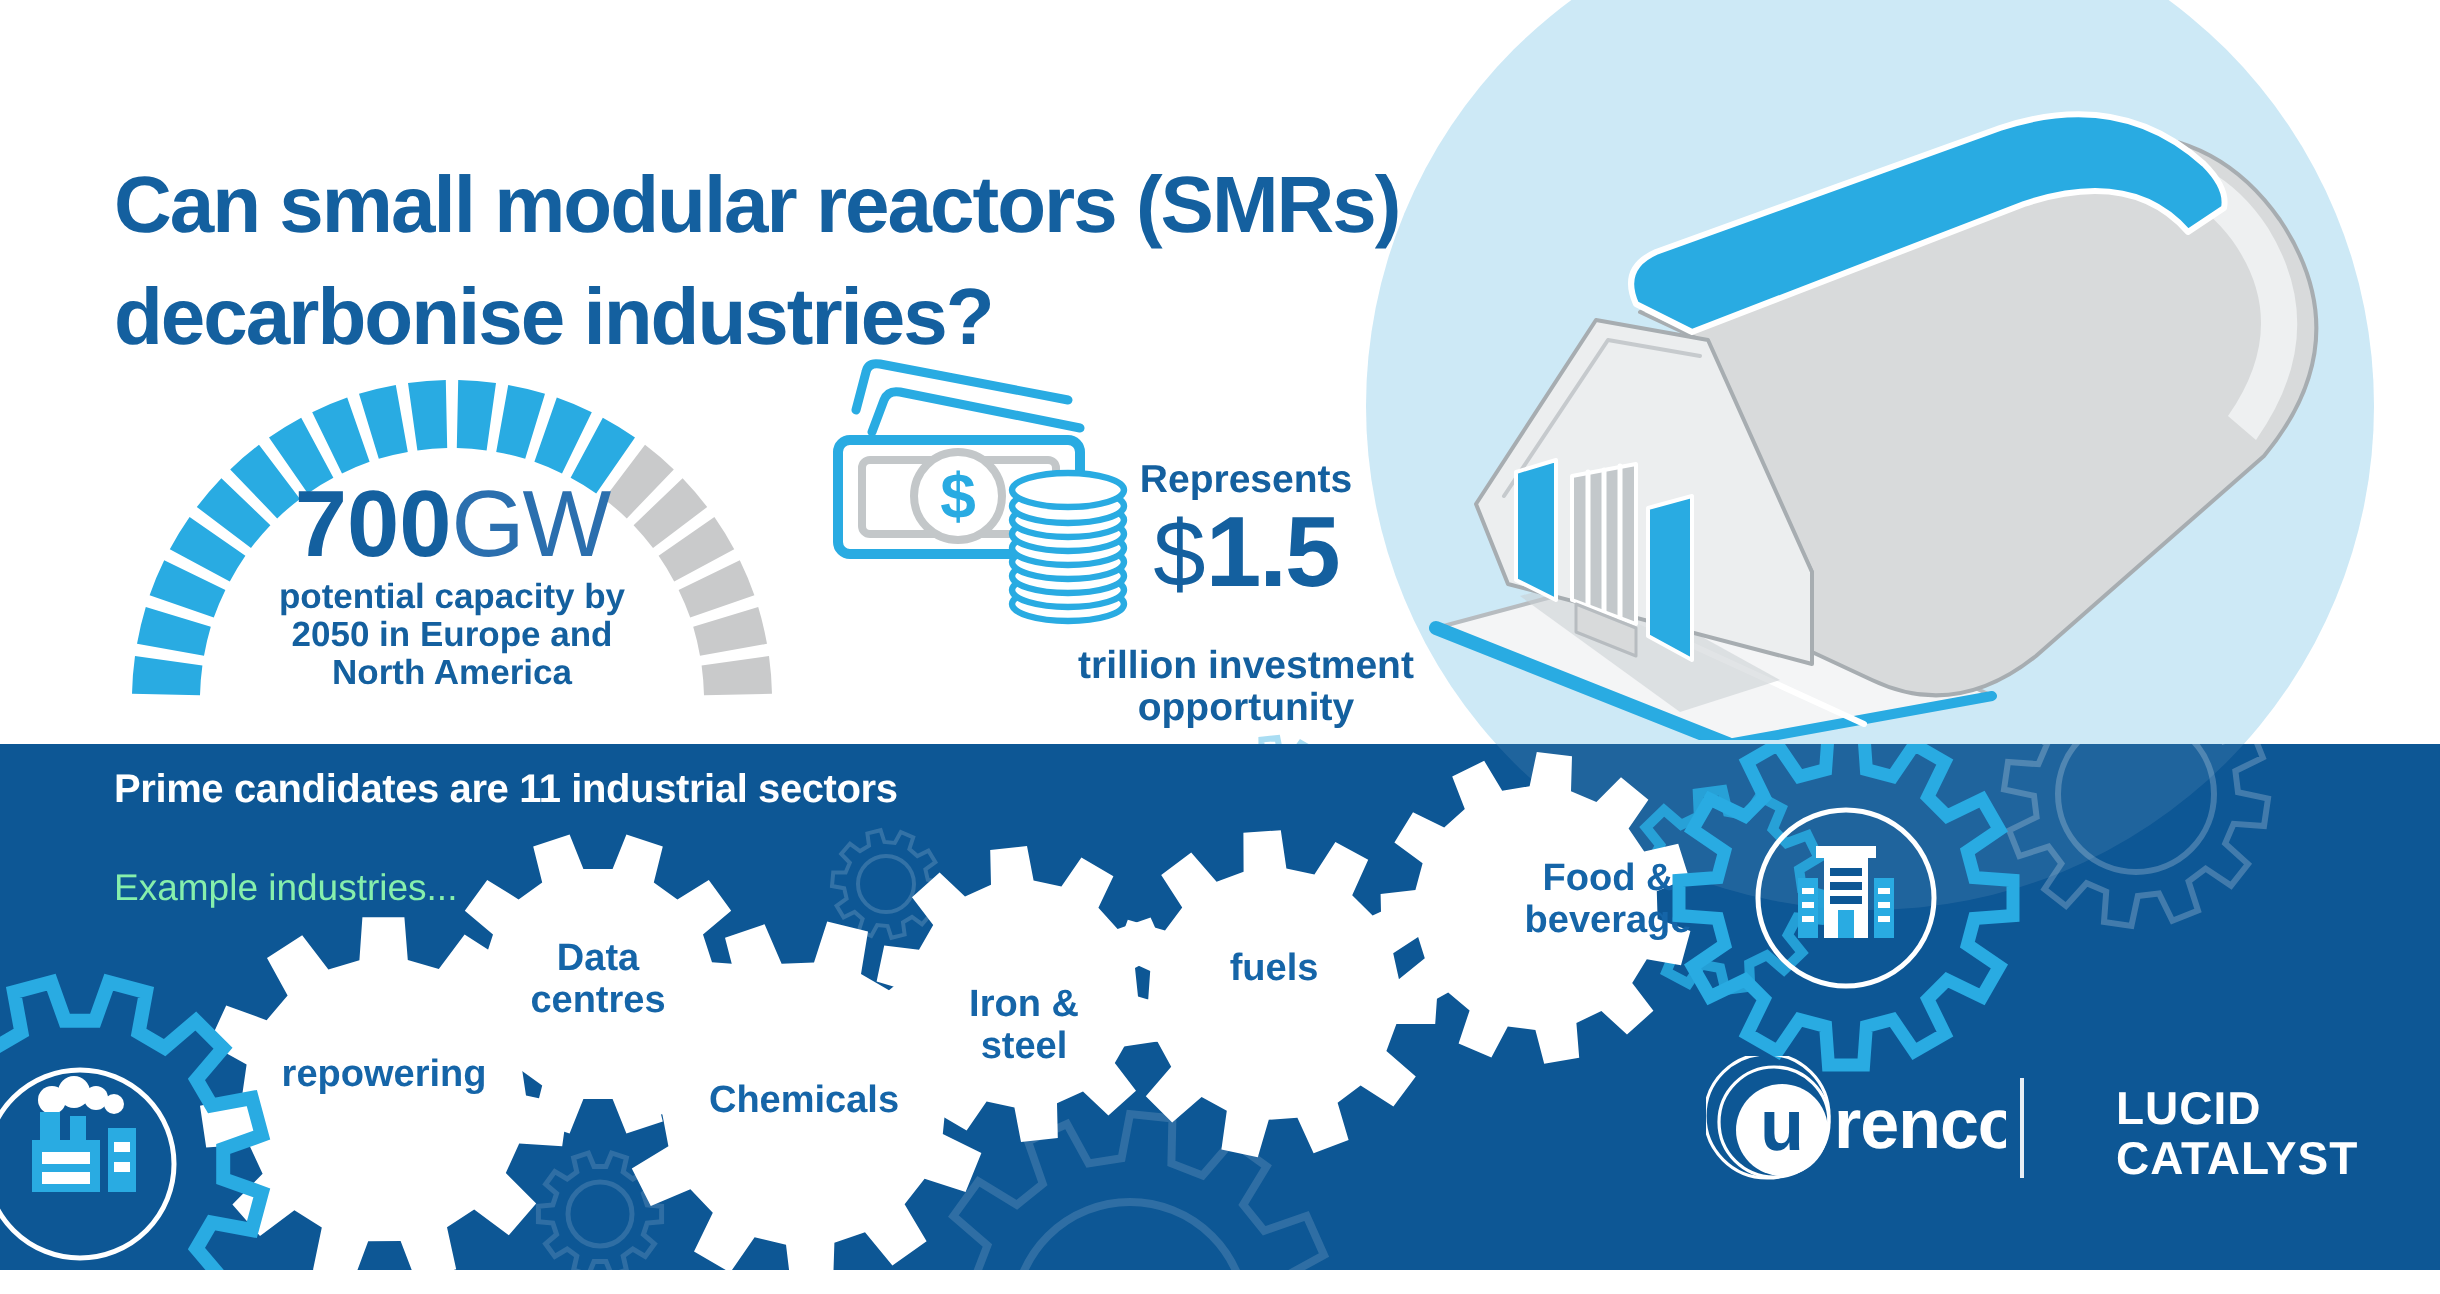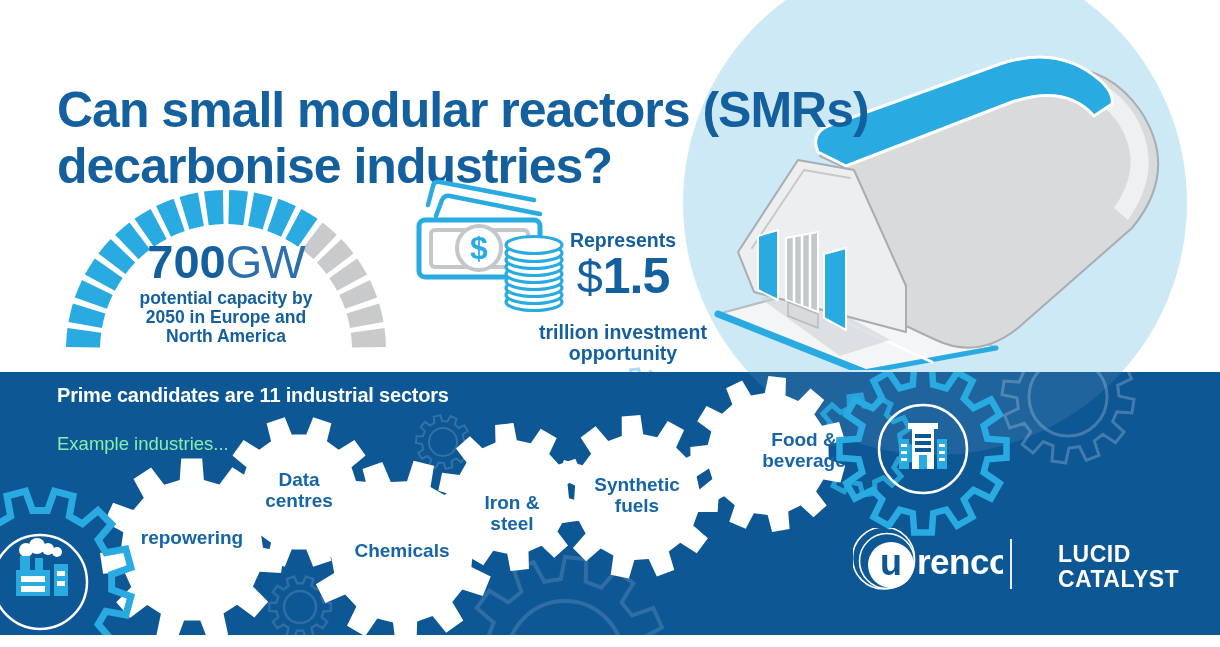--- a/index.html
+++ b/index.html
@@ -1,21 +1,21 @@
 <!DOCTYPE html>
 <html><head>
 <meta charset="utf-8">
 <style>
   html,body{margin:0;padding:0;background:#e8e8e8;font-family:"Liberation Sans",sans-serif;}
   #root{position:relative;width:1220px;height:647px;background:#ffffff;overflow:hidden;}
   .abs{position:absolute;}
   
   .top{position:absolute;left:0;top:0;width:1220px;height:372px;background:#ffffff;overflow:hidden;}
   .circle-bg{position:absolute;left:683px;top:-49px;width:504px;height:504px;border-radius:50%;background:#cde9f6;}
-  .title{position:absolute;left:57px;top:48px;width:940px;color:#14609f;font-size:50px;line-height:56px;font-weight:700;letter-spacing:-1px;}
+  .title{position:absolute;left:57px;top:48px;width:940px;color:#14609f;font-size:40px;line-height:56px;font-weight:700;letter-spacing:-1px;}
   .title span{display:block;}
   .gauge-value{position:absolute;left:61px;top:234px;width:330px;text-align:center;color:#14609f;white-space:nowrap;}
   .gauge-value .val{font-size:47px;font-weight:700;}
   .gauge-value .unit{font-size:47px;font-weight:400;color:#2b6fae;letter-spacing:-1px;}
   .gauge-caption{position:absolute;left:61px;top:289px;width:330px;text-align:center;color:#14609f;font-size:17.5px;line-height:19px;font-weight:700;}
   .gauge-caption span{display:block;}
   .invest{position:absolute;left:528px;top:230px;width:190px;text-align:center;color:#14609f;font-weight:700;}
   .invest .l{font-size:19.5px;line-height:21px;}
   .invest .big{line-height:46px;margin:2px 0 11px;}
   .invest .cur{font-size:47px;font-weight:400;}
@@ -190,21 +190,20 @@
       </div>
     <div class="gear-label" style="left:219px;top:97px;">
       <span>Data</span>
         <span>centres</span>
       </div>
     <div class="gear-label" style="left:432px;top:120px;">
       <span>Iron &amp;</span>
         <span>steel</span>
       </div>
     <div class="gear-label" style="left:557px;top:102px;">
-      <span>Synthetic</span>
         <span>fuels</span>
       </div>
     <div class="gear-label" style="left:724px;top:57px;">
       <span>Food &amp;</span>
         <span>beverage</span>
       </div>
 
     <svg class="abs" style="left:-58px;top:112px;width:196px;height:196px;" viewBox="0 0 196 196">
       <polygon fill="none" stroke="#29abe2" stroke-width="7" points="188.9,112.4 183.9,131.0 163.8,127.3 156.2,140.3 169.5,155.9 155.9,169.5 140.3,156.2 127.3,163.8 131.0,183.9 112.4,188.9 105.5,169.6 90.5,169.6 83.6,188.9 65.0,183.9 68.7,163.8 55.7,156.2 40.1,169.5 26.5,155.9 39.8,140.3 32.2,127.3 12.1,131.0 7.1,112.4 26.4,105.5 26.4,90.5 7.1,83.6 12.1,65.0 32.2,68.7 39.8,55.7 26.5,40.1 40.1,26.5 55.7,39.8 68.7,32.2 65.0,12.1 83.6,7.1 90.5,26.4 105.5,26.4 112.4,7.1 131.0,12.1 127.3,32.2 140.3,39.8 155.9,26.5 169.5,40.1 156.2,55.7 163.8,68.7 183.9,65.0 188.9,83.6 169.6,90.5 169.6,105.5"></polygon>
       <circle cx="98" cy="98" r="47" fill="none" stroke="#ffffff" stroke-width="2.5"></circle>

